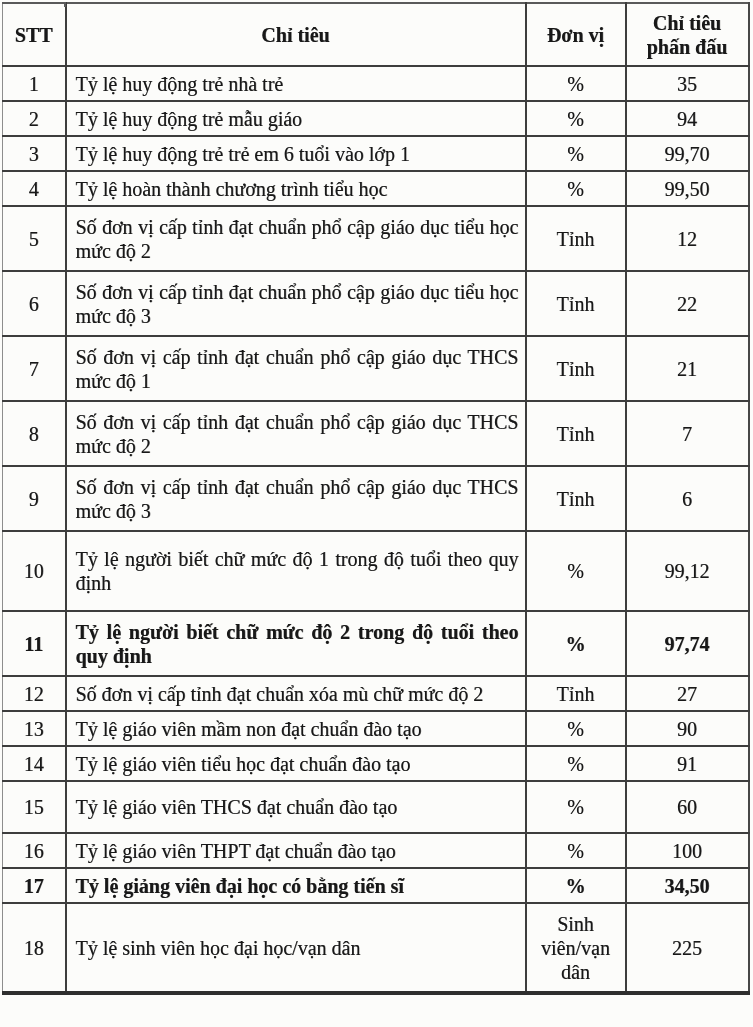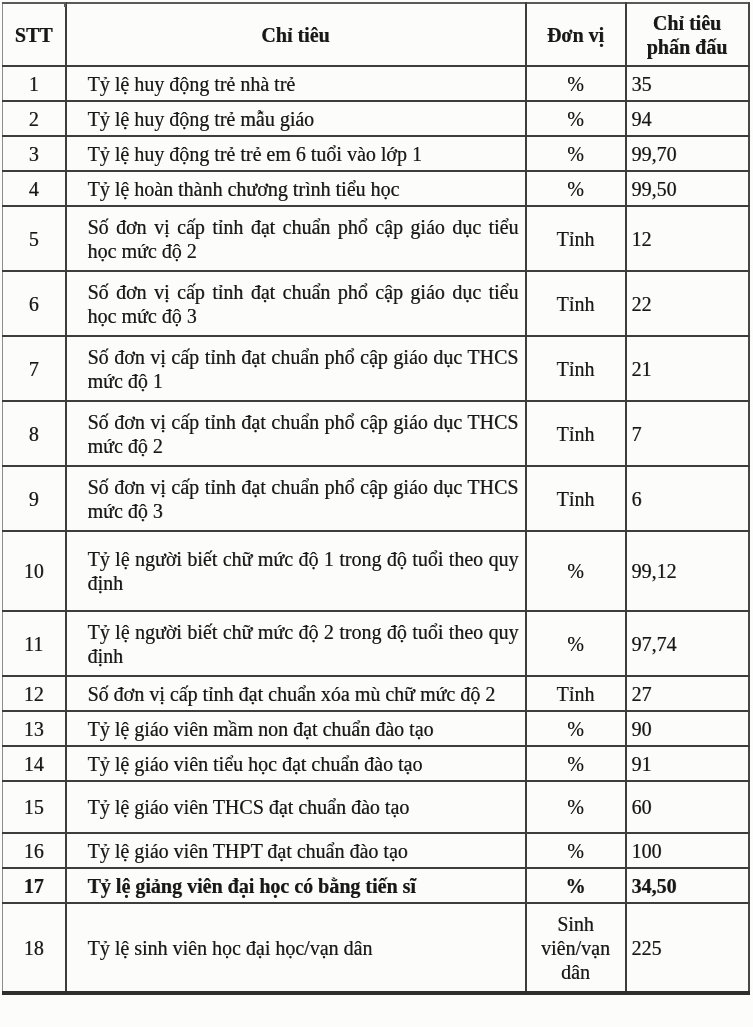--- a/index.html
+++ b/index.html
@@ -54,25 +54,25 @@
   }
   col.c1 { width: 63px; }
   col.c2 { width: 460px; }
   col.c3 { width: 100px; }
   col.c4 { width: 123px; }
 
   td.c-stt { text-align: center; }
   td.c-ct  {
     text-align: justify;
     text-justify: inter-word;
-    padding-left: 21px;
+    padding-left: 9px;
     padding-right: 6px;
   }
   td.c-dv  { text-align: center; }
-  td.c-pd  { }
+  td.c-pd  { text-align: center; }
 </style>
 </head>
 <body>
 
 <div class="page">
   <div class="artifact-tick"></div>
 
   <table class="doc-table">
     <colgroup>
       <col class="c1">
@@ -142,21 +142,21 @@
     <td class="c-ct">Số đơn vị cấp tỉnh đạt chuẩn phổ cập giáo dục THCS mức độ 3</td>
     <td class="c-dv">Tỉnh</td>
     <td class="c-pd">6</td>
   </tr>
         <tr style="height: 80px;">
     <td class="c-stt">10</td>
     <td class="c-ct">Tỷ lệ người biết chữ mức độ 1 trong độ tuổi theo quy định</td>
     <td class="c-dv">%</td>
     <td class="c-pd">99,12</td>
   </tr>
-        <tr style="height: 65px;">
+        <tr style="height: 65px; font-weight: bold;">
     <td class="c-stt">11</td>
     <td class="c-ct">Tỷ lệ người biết chữ mức độ 2 trong độ tuổi theo quy định</td>
     <td class="c-dv">%</td>
     <td class="c-pd">97,74</td>
   </tr>
         <tr style="height: 35px;">
     <td class="c-stt">12</td>
     <td class="c-ct">Số đơn vị cấp tỉnh đạt chuẩn xóa mù chữ mức độ 2</td>
     <td class="c-dv">Tỉnh</td>
     <td class="c-pd">27</td>

